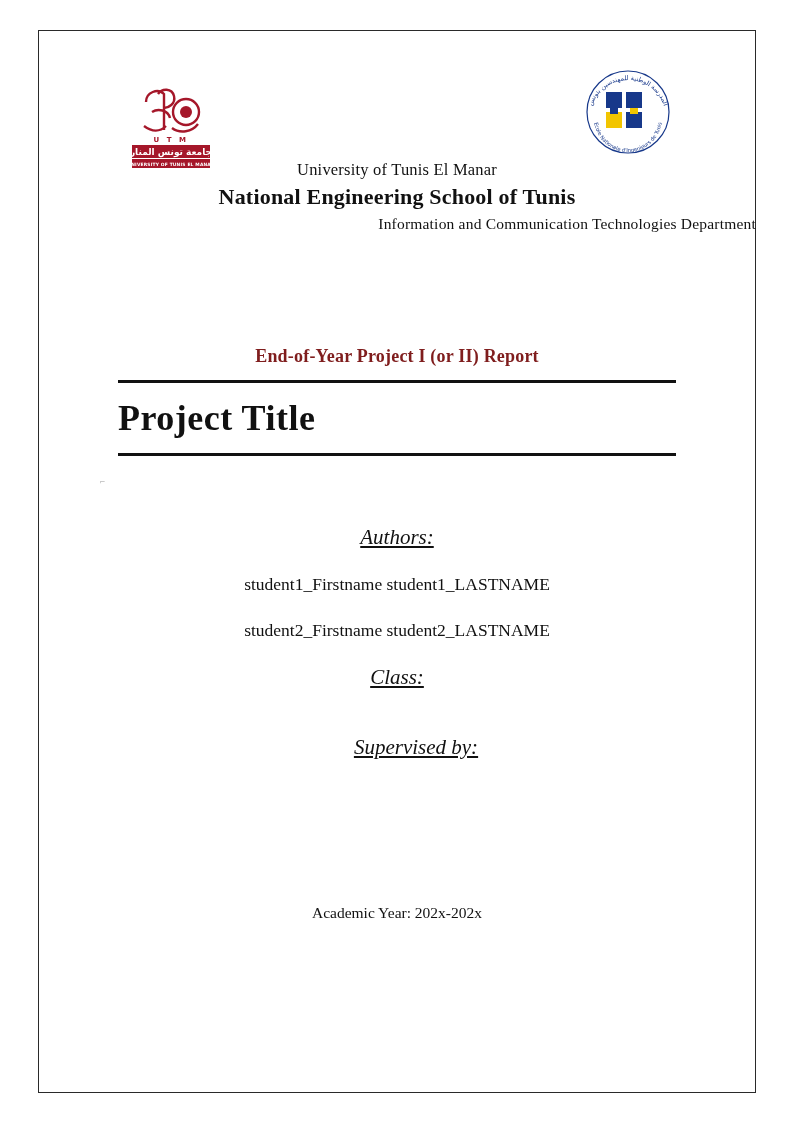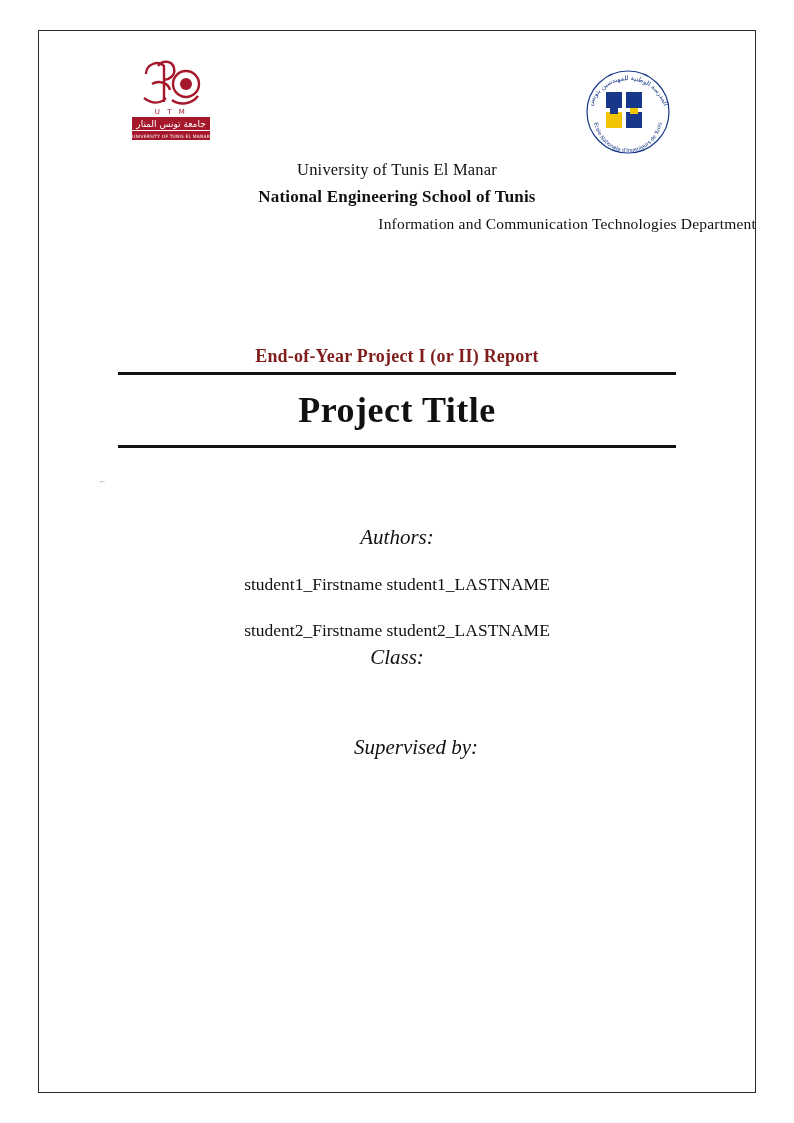--- a/index.html
+++ b/index.html
@@ -33,23 +33,24 @@
     top: 30px;
     width: 718px;
     height: 1063px;
     box-sizing: border-box;
   }
 
   
   .logo-utm {
     position: absolute;
     left: 90px;
-    top: 24px;
+    top: 52px;
     width: 86px;
     height: 88px;
+    font-weight: bold;
   }
   .logo-enit {
     position: absolute;
     left: 540px;
     top: 32px;
     width: 100px;
     height: 102px;
   }
 
   
@@ -60,21 +61,21 @@
     width: 718px;
     text-align: center;
     color: #111;
   }
   .uni-name {
     font-size: 16.5px;
     line-height: 27px;
     letter-spacing: 0.2px;
   }
   .school-name {
-    font-size: 17px;
+    font-size: 22px;
     font-weight: bold;
     line-height: 27px;
     letter-spacing: 0.2px;
   }
   .dept-name {
     font-size: 15.5px;
     line-height: 27px;
     letter-spacing: 0.2px;
     text-align: right;
   }
@@ -89,23 +90,23 @@
     font-size: 18px;
     font-weight: bold;
     letter-spacing: 0.2px;
     color: #7f1d1d;
   }
 
   
   .title-wrap {
     position: absolute;
     left: 80px;
-    top: 342px;
+    top: 350px;
     width: 558px;
-    text-align: center;
+    text-align: left;
   }
   .rule {
     height: 3px;
     background: #111;
     width: 100%;
   }
   .rule.top { margin-bottom: 0; }
   .project-title {
     font-size: 36px;
     font-weight: bold;
@@ -127,29 +128,30 @@
     position: absolute;
     width: 718px;
     left: 0;
     text-align: center;
     color: #111;
   }
   .block-heading {
     font-style: italic;
     font-size: 21px;
     line-height: 30px;
+    text-decoration: underline;
   }
   .block-line {
     font-size: 17.5px;
     line-height: 27px;
     margin-top: 19px;
   }
   #authors-block { top: 492px; }
   #authors-block .block-heading { margin-bottom: 10px; }
-  #class-block { top: 612px; }
+  #class-block { top: 632px; }
   #class-block .block-heading { margin-bottom: 8px; }
   #supervisor-block { top: 702px; padding-left: 19px; }
   #supervisor-block .block-heading { margin-bottom: 10px; }
 
   sup.ord {
     font-size: 11px;
     vertical-align: super;
     line-height: 0;
   }
   .class-line .gap { display: inline-block; width: 9px; }
@@ -241,15 +243,16 @@
     </div>
 
     <div class="block" id="class-block">
       <div class="block-heading">Class:</div>
     </div>
 
     <div class="block" id="supervisor-block">
       <div class="block-heading">Supervised by:</div>
     </div>
 
+    <div class="academic-year">Academic Year: 202x-202x</div>
 
   </div>
 </div>
 
 </body></html>

